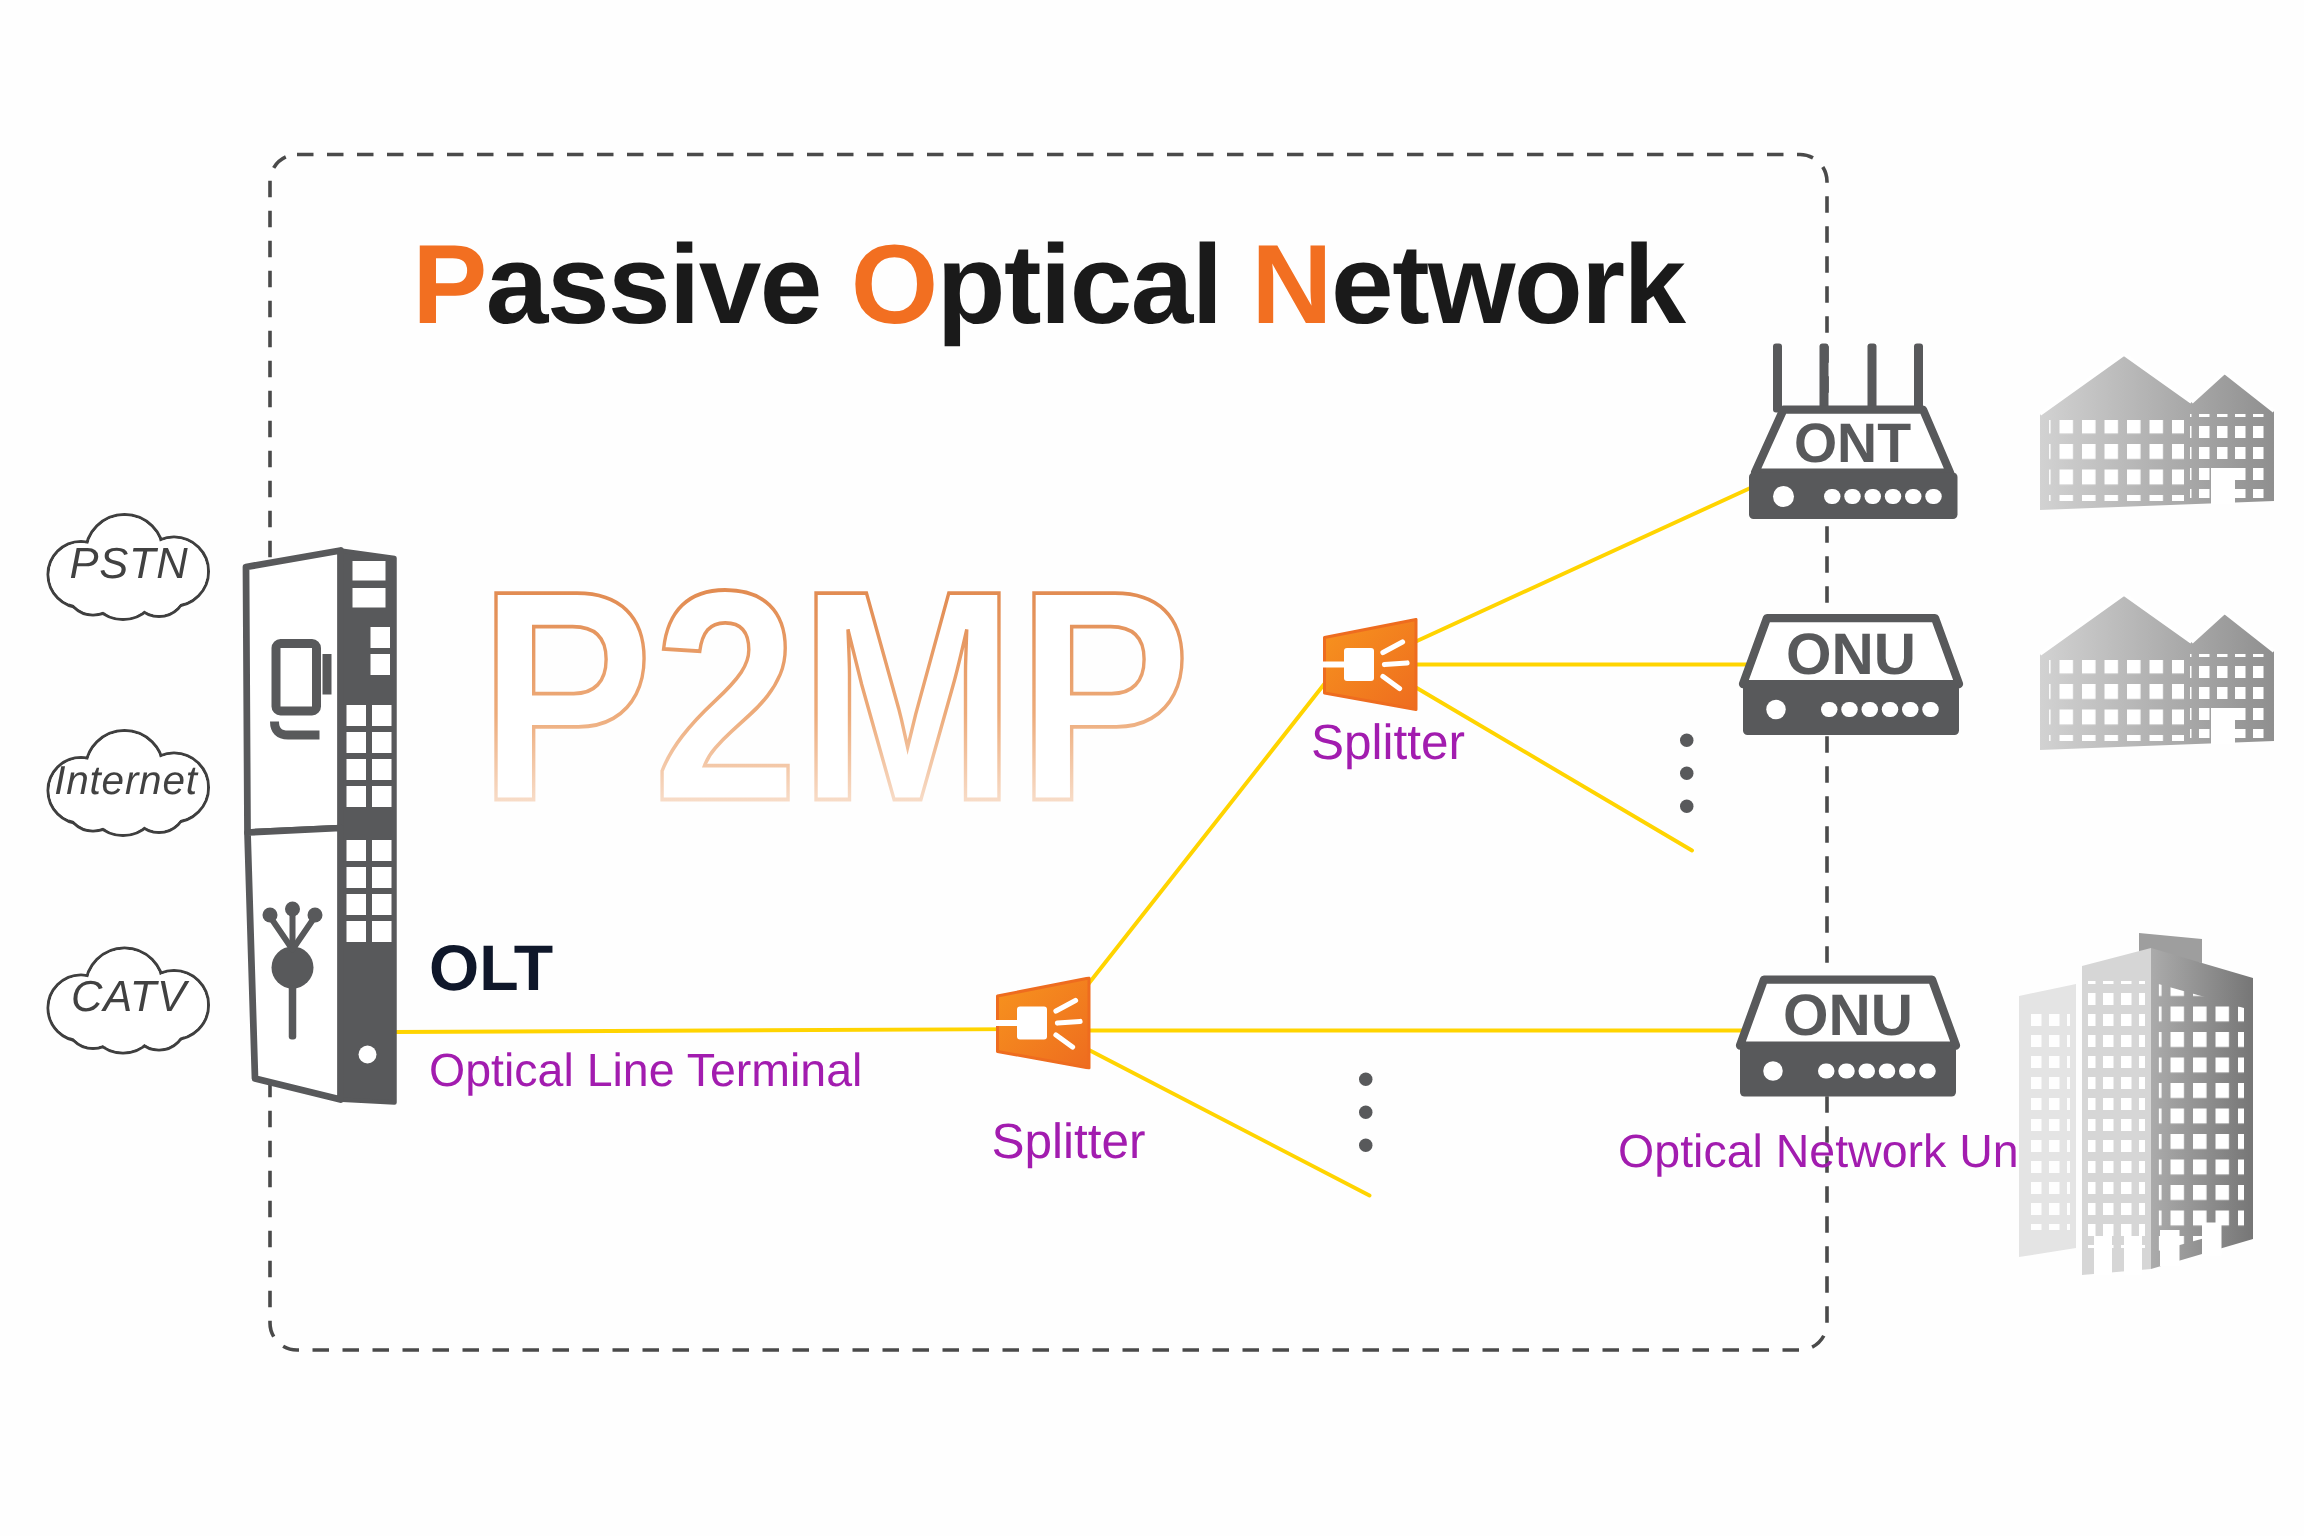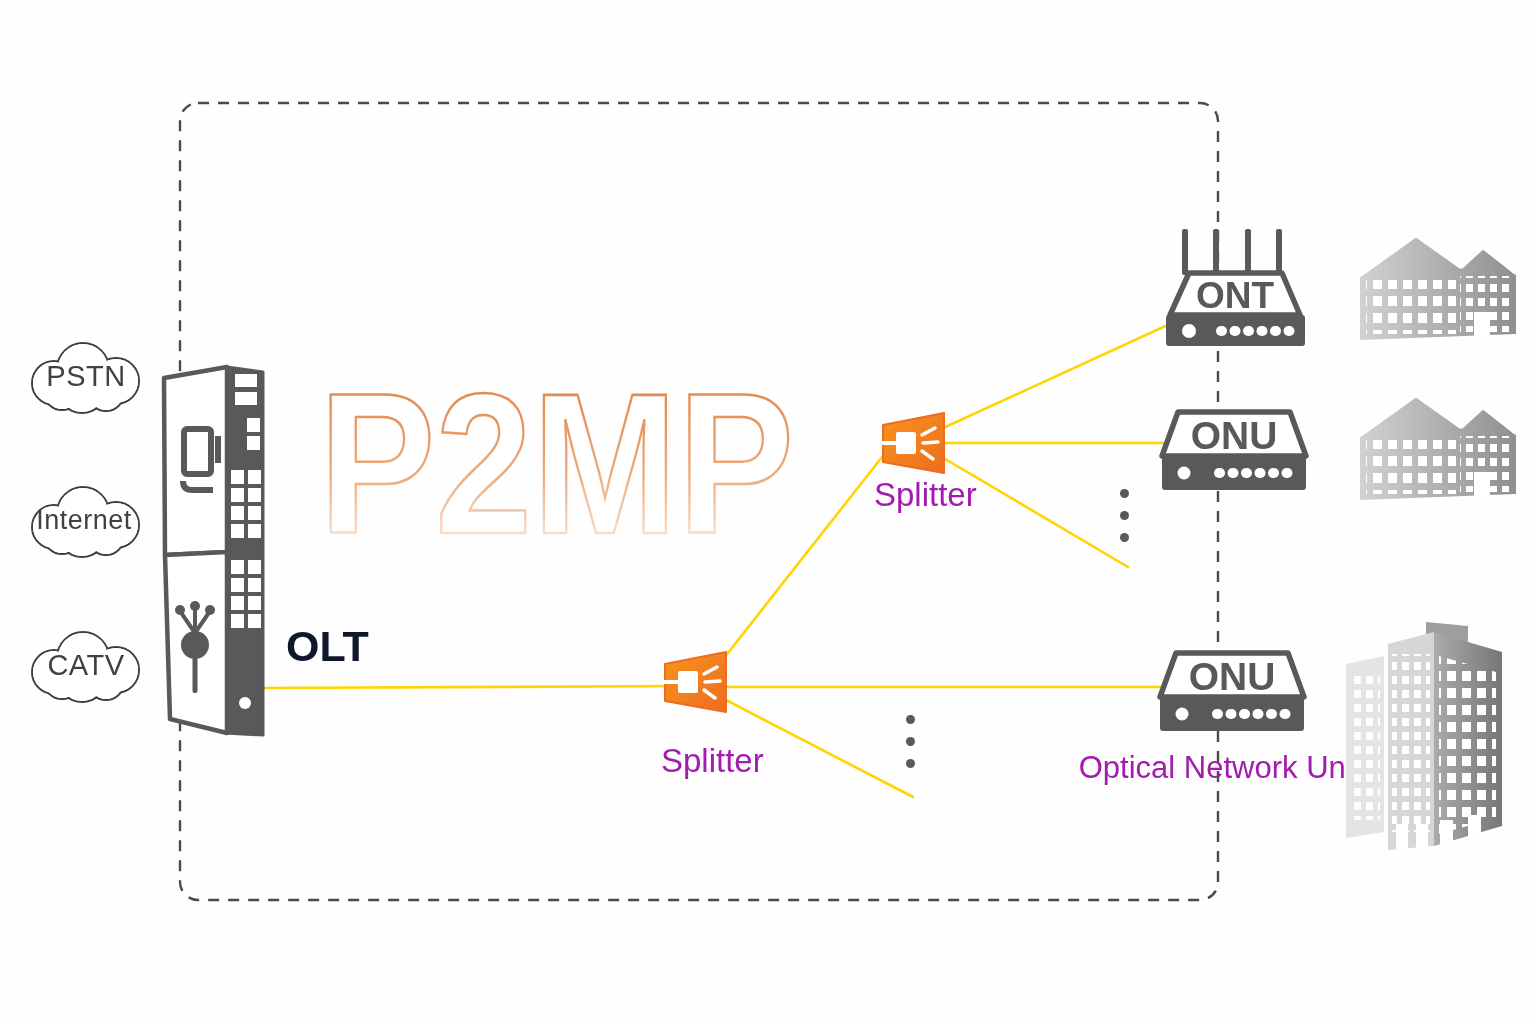--- a/index.html
+++ b/index.html
@@ -16,21 +16,21 @@
   #title span{white-space:pre;}
   .t-accent{color:#F26F21;}
   
   .lbl{color:#a21caf;}
   #olt-label{left:286px;top:622px;font-size:43px;font-weight:700;color:#0f172a;}
   #olt-desc{left:286px;top:696px;font-size:31px;}
   #splitter1-label{left:874px;top:476px;font-size:33px;}
   #splitter2-label{left:661px;top:742px;font-size:33px;}
   #onu-caption{left:1050px;top:750px;width:340px;text-align:center;font-size:31px;}
   
-  .cloud-box{width:132px;height:86px;}
+  .cloud-box{width:132px;height:86px;font-style:italic;}
   .cloud-label{
     position:absolute;inset:0;display:flex;align-items:center;justify-content:center;
     font-size:29px;font-weight:500;color:#414141;letter-spacing:.5px;padding-top:4px;
   }
   
   .vdots{display:flex;flex-direction:column;gap:13px;}
   .vdots .dot{width:9px;height:9px;border-radius:50%;background:#58595B;}
   svg{display:block;}
 </style>
 </head>
@@ -195,20 +195,21 @@
         <rect x="87" y="216" width="13" height="14"></rect>
       <rect x="70" y="234" width="13" height="14"></rect>
         <rect x="87" y="234" width="13" height="14"></rect>
       <rect x="70" y="252" width="13" height="14"></rect>
         <rect x="87" y="252" width="13" height="14"></rect>
       <circle cx="84" cy="341" r="6"></circle>
     </g>
   </svg>
 
   <div class="abs" id="olt-label">OLT</div>
+  <div class="abs lbl" id="olt-desc">Optical Line Terminal</div>
 
   <svg class="abs" style="left:882px;top:412px" width="64" height="62" viewBox="0 0 64 62">
     <polygon points="1,13 62,1 62,61 1,50" fill="url(#splitGrad)" stroke="#EE6C1F" stroke-width="2" stroke-linejoin="round"></polygon>
     <rect x="14" y="20" width="20" height="22" rx="2" fill="#fff"></rect>
     <rect x="0" y="29" width="14" height="4" fill="#fff"></rect>
     <g stroke="#fff" stroke-width="3.5" stroke-linecap="round">
       <line x1="40" y1="23" x2="53" y2="16"></line>
       <line x1="41" y1="31" x2="56" y2="30"></line>
       <line x1="40" y1="39" x2="51" y2="47"></line>
     </g>
@@ -330,14 +331,17 @@
       <rect x="97" y="36" width="57" height="178" clip-path="url(#clipT)" fill="url(#pw)"></rect>
     </g>
     <g fill="#fff">
       <rect x="54" y="204" width="12" height="26"></rect>
       <rect x="74" y="204" width="12" height="26"></rect>
       <rect x="98" y="200" width="13" height="24"></rect>
       <rect x="126" y="195" width="13" height="22"></rect>
     </g>
   </svg>
 
+  <div class="abs" id="title">
+    <span class="t-accent">P</span><span>assive </span><span class="t-accent">O</span><span>ptical </span><span class="t-accent">N</span><span>etwork</span>
+  </div>
 
 </div>
 
 </body></html>

